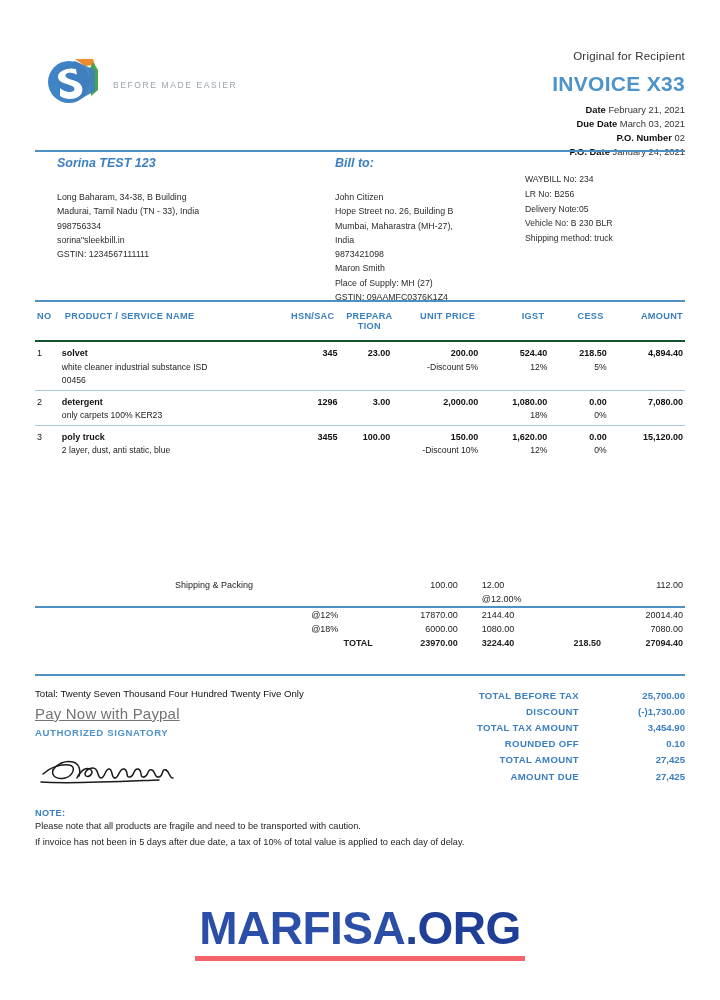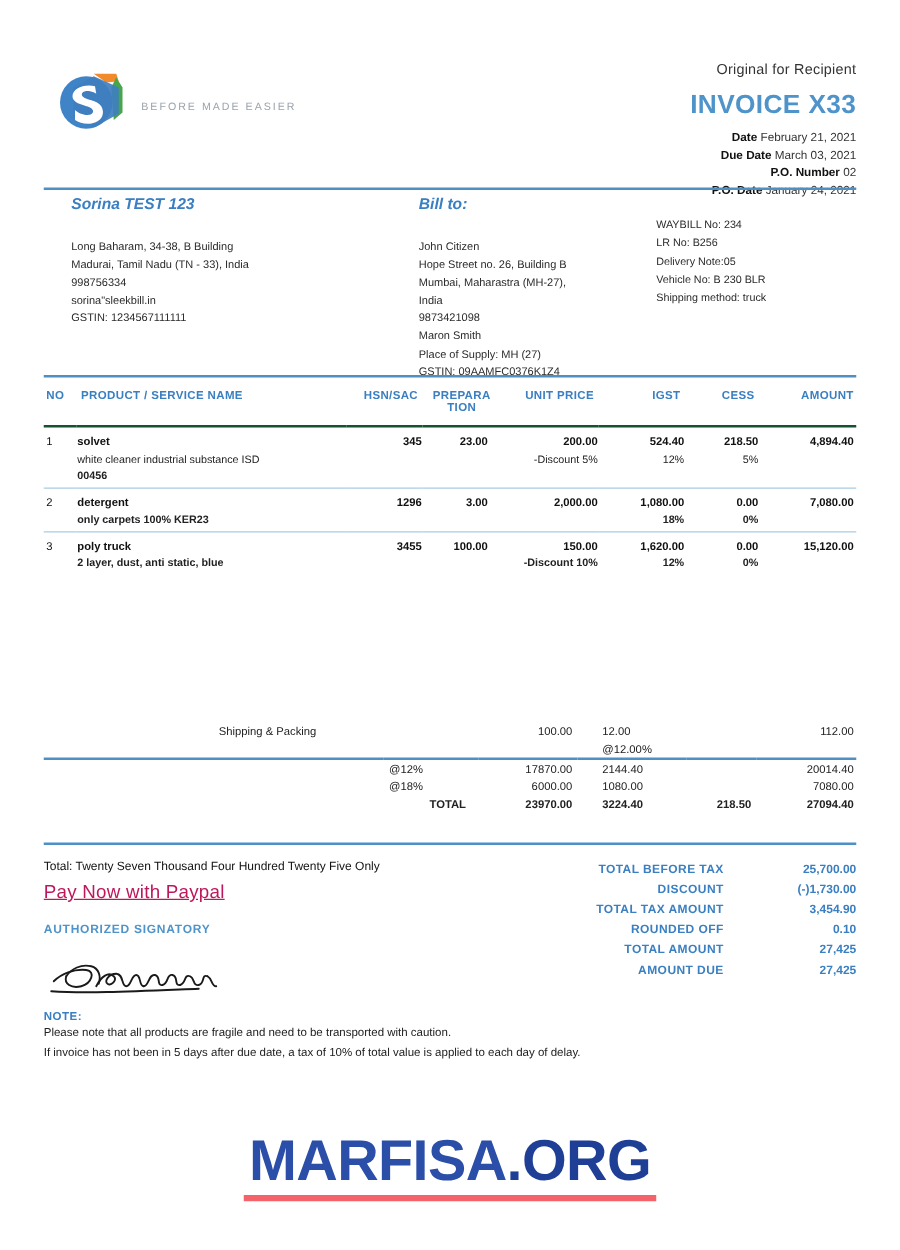--- a/index.html
+++ b/index.html
@@ -95,46 +95,46 @@
   tr.item-row.bordered td { border-top: 1px solid #a9cbe6; }
   td.c-no { text-align: left; padding-left: 2px; }
   td.c-name { text-align: left; font-weight: bold; }
   td.c-hsn, td.c-unit, td.c-igst, td.c-cess, td.c-amt { text-align: right; font-weight: bold; }
   td.c-prep { text-align: right; font-weight: bold; padding-right: 10px; }
   td.c-amt { padding-right: 2px; }
 
   tr.sub-row td { font-size: 8.6px; color: #222; font-weight: normal; padding-top: 3px; vertical-align: top; }
   tr.sub-row td.c-name { font-weight: normal; }
   tr.sub-row td.c-unit, tr.sub-row td.c-igst, tr.sub-row td.c-cess { text-align: right; font-weight: normal; }
-  tr.sub2-row td { font-size: 8.6px; color: #222; font-weight: bold; padding-top: 2px; padding-bottom: 5px; }
+  tr.sub2-row td { font-size: 8.6px; color: #222; font-weight: normal; padding-top: 2px; padding-bottom: 5px; }
 
   
   .summary { position: absolute; left: 35px; top: 578px; width: 650px; }
   table.sum { width: 100%; border-collapse: collapse; }
   table.sum td { font-size: 9px; color: #222; padding: 2px 4px; }
   .s-label { text-align: left; width: 308px; padding-left: 140px !important; }
   .s-rate  { text-align: left; width: 88px; }
   .s-base  { text-align: right; width: 92px; }
   .s-tax   { text-align: left; width: 96px; padding-left: 20px !important; }
   .s-cess  { text-align: right; width: 64px; }
   .s-total { text-align: right; width: 94px; padding-right: 2px !important; }
   .sum-div td { border-top: 2px solid #4e8fc4; }
   .total-row td { color: #3a7fc1; font-weight: bold; font-size: 9.4px; padding-top: 3px; }
   .total-row .s-rate { text-align: right; padding-right: 10px !important; }
 
   
   .foot { position: absolute; left: 35px; top: 688px; width: 650px; }
   .words { font-size: 9.6px; color: #111; }
   .paypal {
-    font-size: 15px; color: #be185d; margin-top: 6px;
+    font-size: 15px; color: #737373; margin-top: 6px;
     text-decoration: underline; display: inline-block; letter-spacing: .2px;
   }
   .auth {
     font-size: 9.6px; font-weight: bold; color: #4e93c9;
-    letter-spacing: .6px; margin-top: 15px;
+    letter-spacing: .6px; margin-top: 4px;
   }
   .sig { margin-top: 14px; margin-left: 4px; }
 
   .totals { position: absolute; right: 0; top: 0; width: 300px; }
   .tot-row {
     display: flex; justify-content: flex-end;
     font-size: 9.6px; line-height: 1.68;
   }
   .tot-lbl {
     color: #3a7fc1; font-weight: bold; letter-spacing: .35px;

